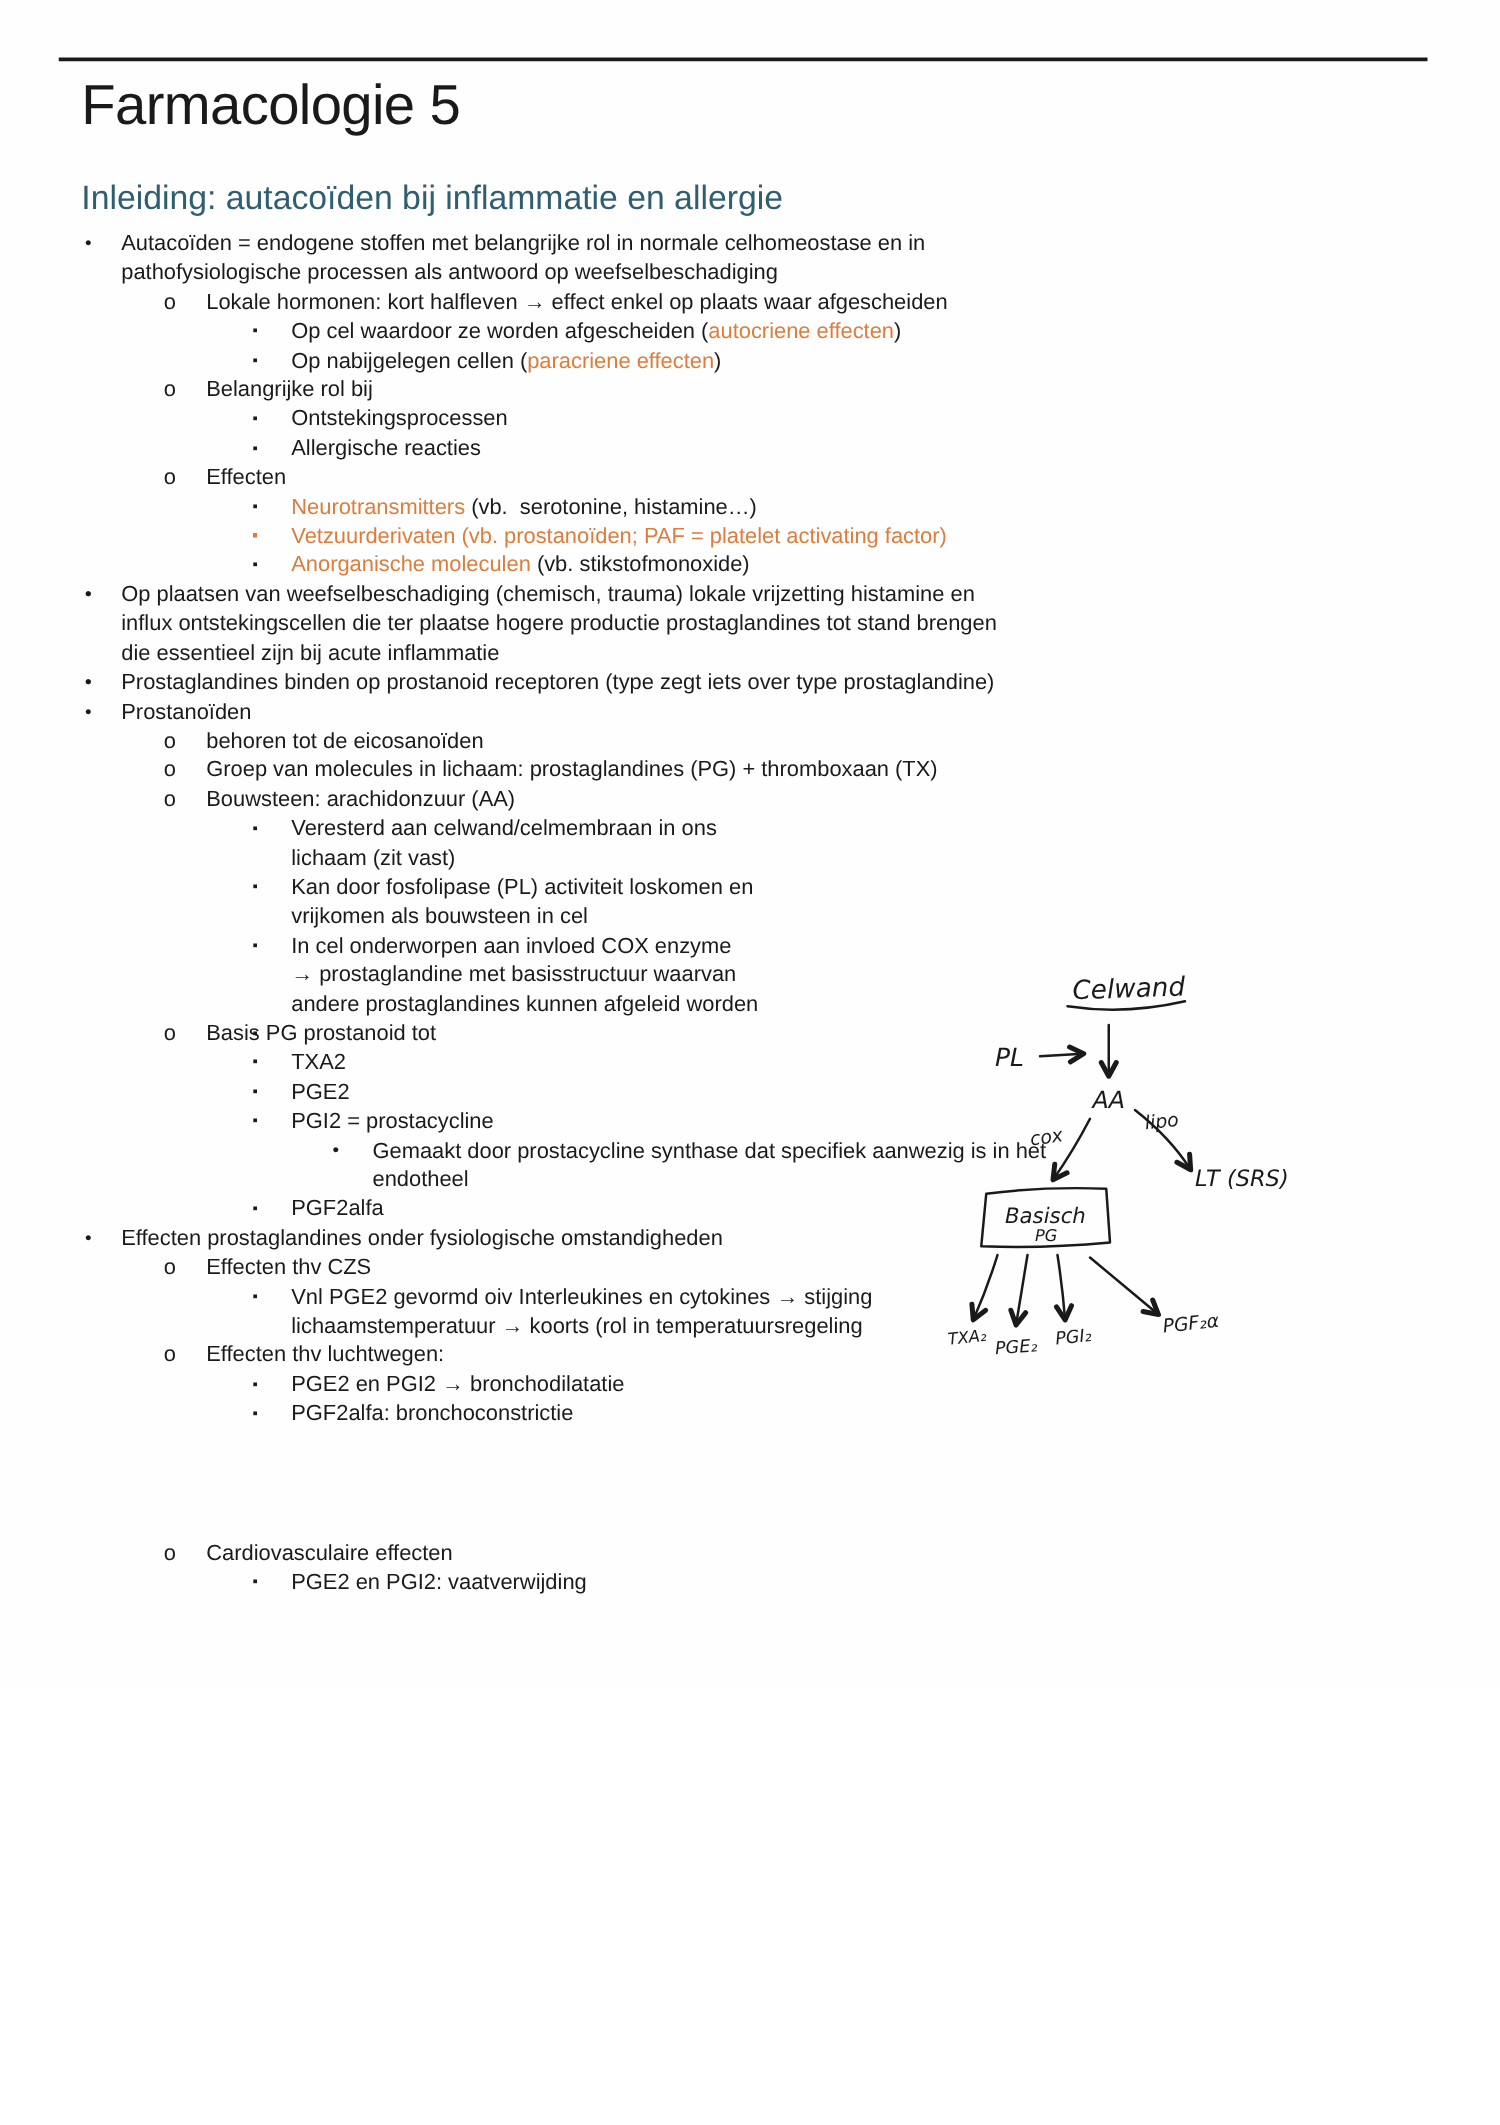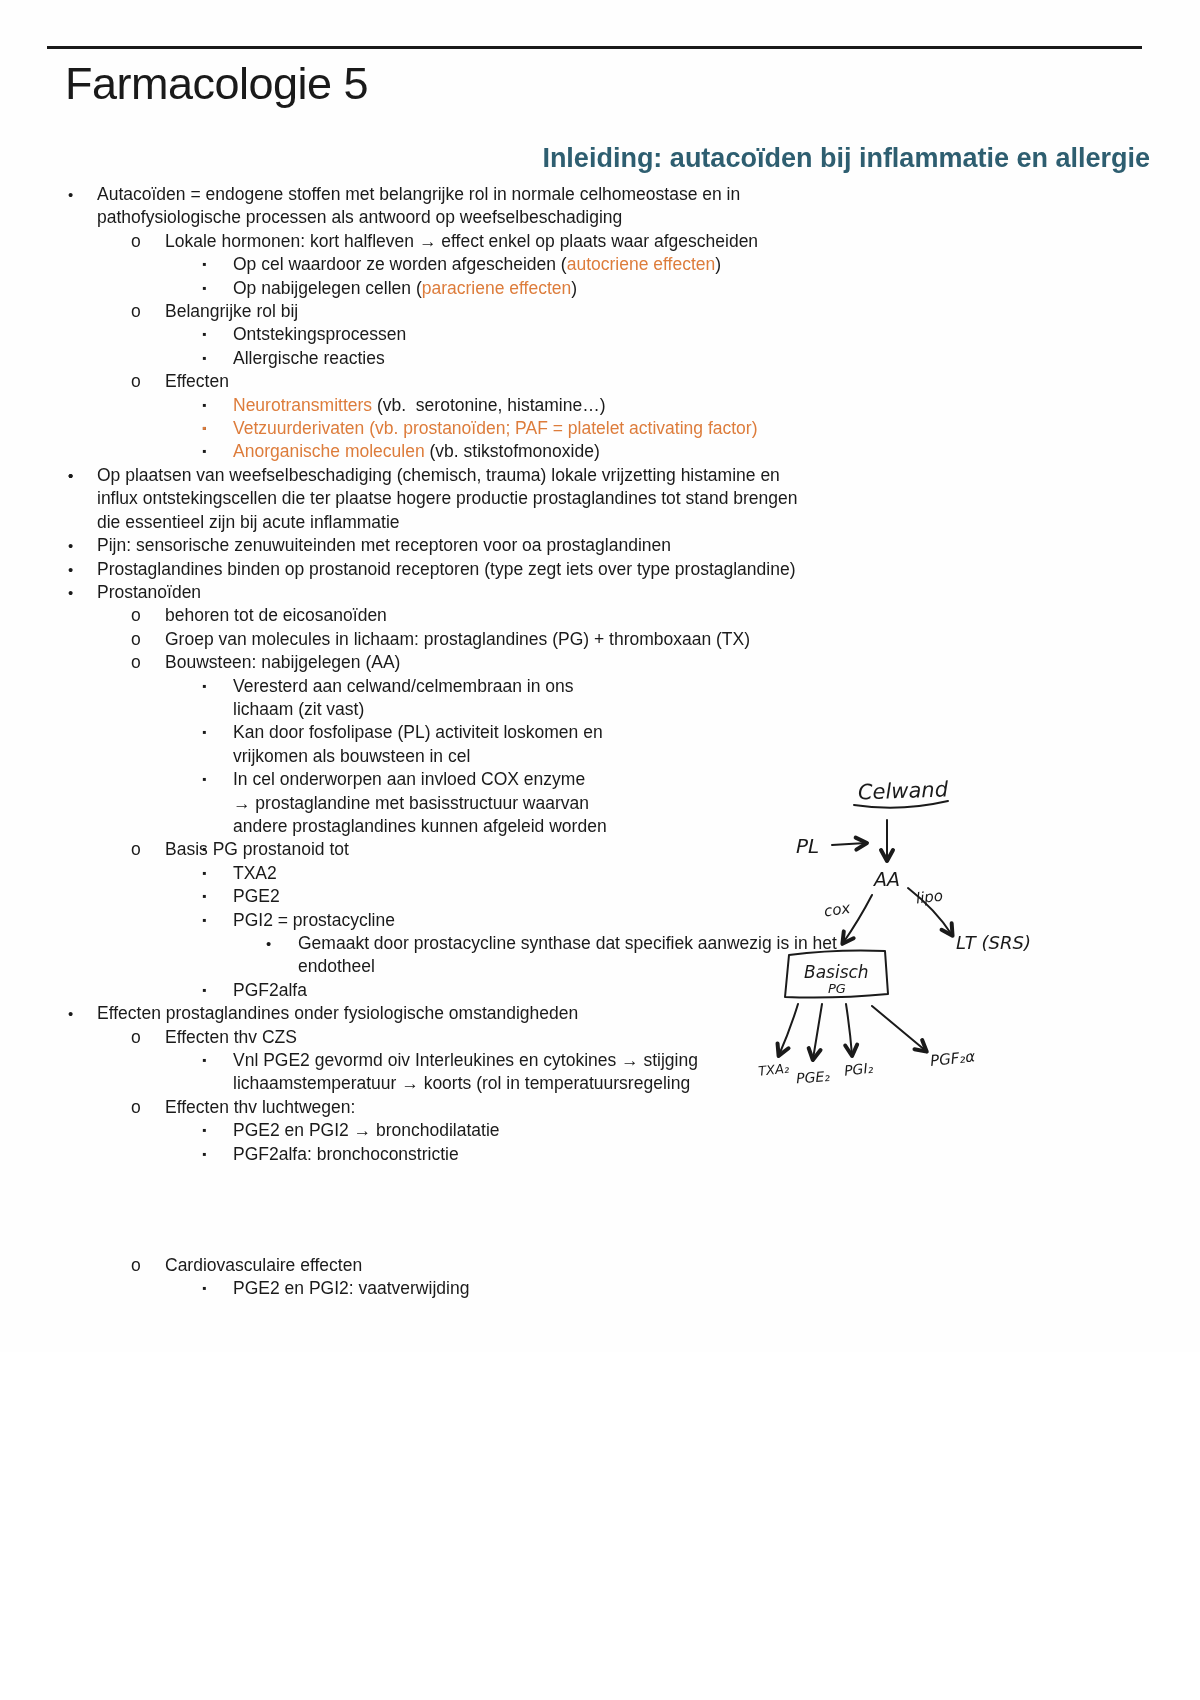--- a/index.html
+++ b/index.html
@@ -10,23 +10,22 @@
   }
   .rule { position:absolute; background:var(--text,#1a1a1a); height:3px; }
   #top-rule { left:47px; top:46px; width:1095px; }
   #bottom-rule { left:55px; top:1692px; width:1092px; }
   .doc { position:absolute; left:65px; top:58px; width:1085px; }
   .title {
     font-size:45px; line-height:52px; margin:0; font-weight:500;
     letter-spacing:-0.5px; color:var(--text,#1a1a1a);
   }
   .heading {
-    font-size:27px; line-height:32px; margin:32px 0 0 0; font-weight:700;
+    font-size:27px; line-height:32px; margin:32px 0 0 0; font-weight:400;
     color:var(--heading,#2e5e70);
-    text-align:right;
   }
   #list { margin-top:9px; font-size:17.5px; line-height:23.4px; }
   .item { position:relative; white-space:pre-wrap; }
   .item .bullet { position:absolute; top:0; }
   .lv1 { padding-left:32px; }  .lv1 .bullet { left:3px;   font-size:15px; }
   .lv2 { padding-left:100px; } .lv2 .bullet { left:66px; }
   .lv3 { padding-left:168px; } .lv3 .bullet { left:137px; font-size:12px; }
   .lv4 { padding-left:233px; } .lv4 .bullet { left:201px; font-size:15px; }
   .accent { color:var(--accent,#dd7c3b); }
   .gap-before { margin-top:88px; }
@@ -64,26 +63,26 @@
         <div class="item lv3"><span class="bullet">▪</span><span class="txt"><span>Allergische reacties</span></span></div>
         <div class="item lv2"><span class="bullet">o</span><span class="txt"><span>Effecten</span></span></div>
         <div class="item lv3"><span class="bullet">▪</span><span class="txt"><span class="accent">Neurotransmitters</span><span> (vb.  serotonine, histamine…)</span></span></div>
         <div class="item lv3"><span class="bullet">▪</span></div>
         <div class="item lv3"><span class="bullet accent">▪</span><span class="txt"><span class="accent">Vetzuurderivaten (vb. prostanoïden; PAF = platelet activating factor)</span></span></div>
         <div class="item lv3"><span class="bullet">▪</span><span class="txt"><span class="accent">Anorganische moleculen</span><span> (vb. stikstofmonoxide)</span></span></div>
         <div class="item lv1"><span class="bullet">•</span></div>
         <div class="item lv1"><span class="bullet">•</span><span class="txt"><span>Op plaatsen van weefselbeschadiging (chemisch, trauma) lokale vrijzetting histamine en
 influx ontstekingscellen die ter plaatse hogere productie prostaglandines tot stand brengen
 die essentieel zijn bij acute inflammatie</span></span></div>
-        <div class="item lv1"><span class="bullet">•</span><span class="txt"><span>Pijn: sensorische zenuwuiteinden met receptoren voor oa prostaglandinen</span></span></div>
+        <div class="item lv1"><span class="bullet">•</span></div>
         <div class="item lv1"><span class="bullet">•</span><span class="txt"><span>Prostaglandines binden op prostanoid receptoren (type zegt iets over type prostaglandine)</span></span></div>
         <div class="item lv1"><span class="bullet">•</span><span class="txt"><span>Prostanoïden</span></span></div>
         <div class="item lv2"><span class="bullet">o</span><span class="txt"><span>behoren tot de eicosanoïden</span></span></div>
         <div class="item lv2"><span class="bullet">o</span><span class="txt"><span>Groep van molecules in lichaam: prostaglandines (PG) + thromboxaan (TX)</span></span></div>
-        <div class="item lv2"><span class="bullet">o</span><span class="txt"><span>Bouwsteen: nabijgelegen (AA)</span></span></div>
+        <div class="item lv2"><span class="bullet">o</span><span class="txt"><span>Bouwsteen: arachidonzuur (AA)</span></span></div>
         <div class="item lv3"><span class="bullet">▪</span><span class="txt"><span>Veresterd aan celwand/celmembraan in ons
 lichaam (zit vast)</span></span></div>
         <div class="item lv3"><span class="bullet">▪</span><span class="txt"><span>Kan door fosfolipase (PL) activiteit loskomen en
 vrijkomen als bouwsteen in cel</span></span></div>
         <div class="item lv3"><span class="bullet">▪</span><span class="txt"><span>In cel onderworpen aan invloed COX enzyme
 → prostaglandine met basisstructuur waarvan
 andere prostaglandines kunnen afgeleid worden</span></span></div>
         <div class="item lv3"><span class="bullet">▪</span></div>
         <div class="item lv2"><span class="bullet">o</span><span class="txt"><span>Basis PG prostanoid tot</span></span></div>
         <div class="item lv3"><span class="bullet">▪</span><span class="txt"><span>TXA2</span></span></div>

